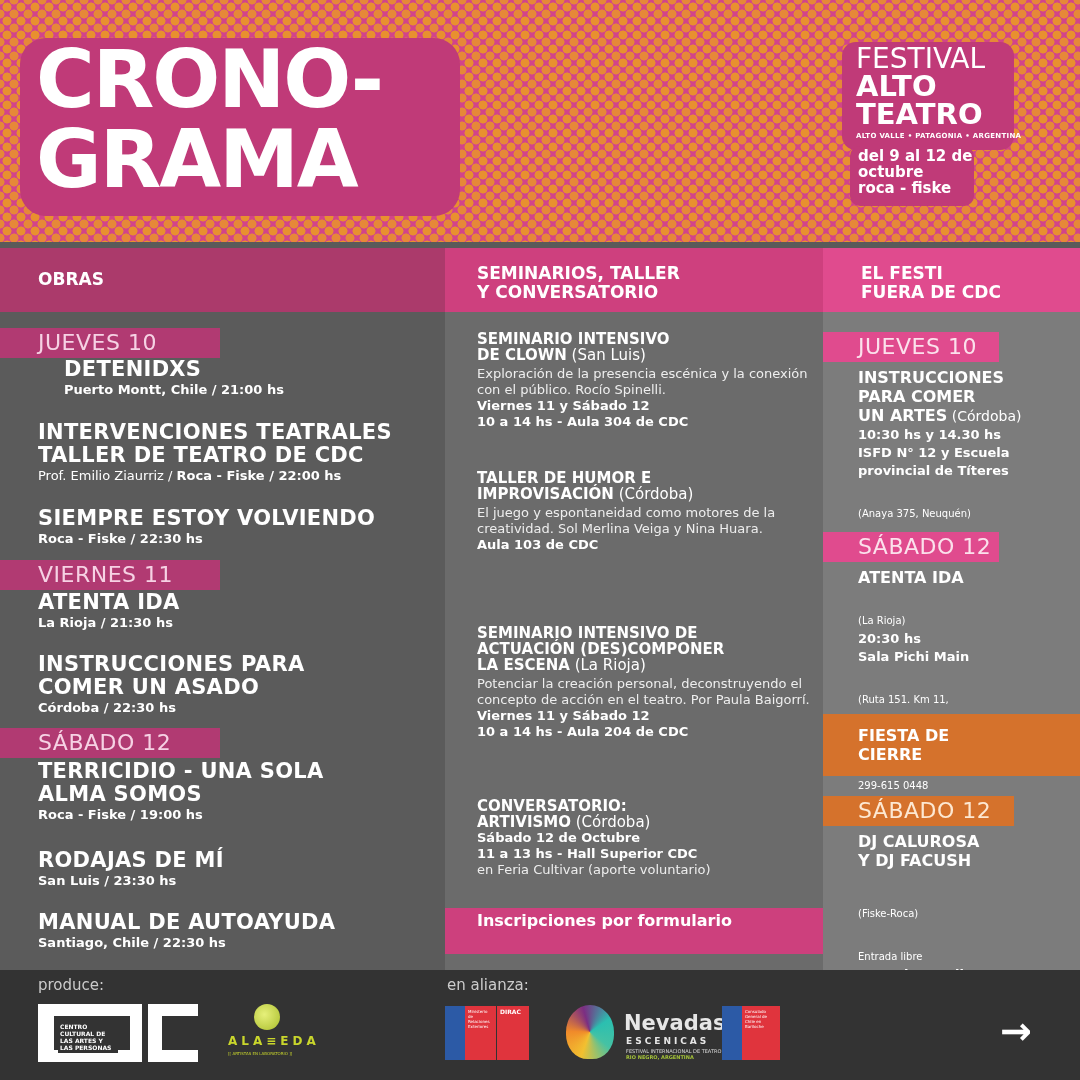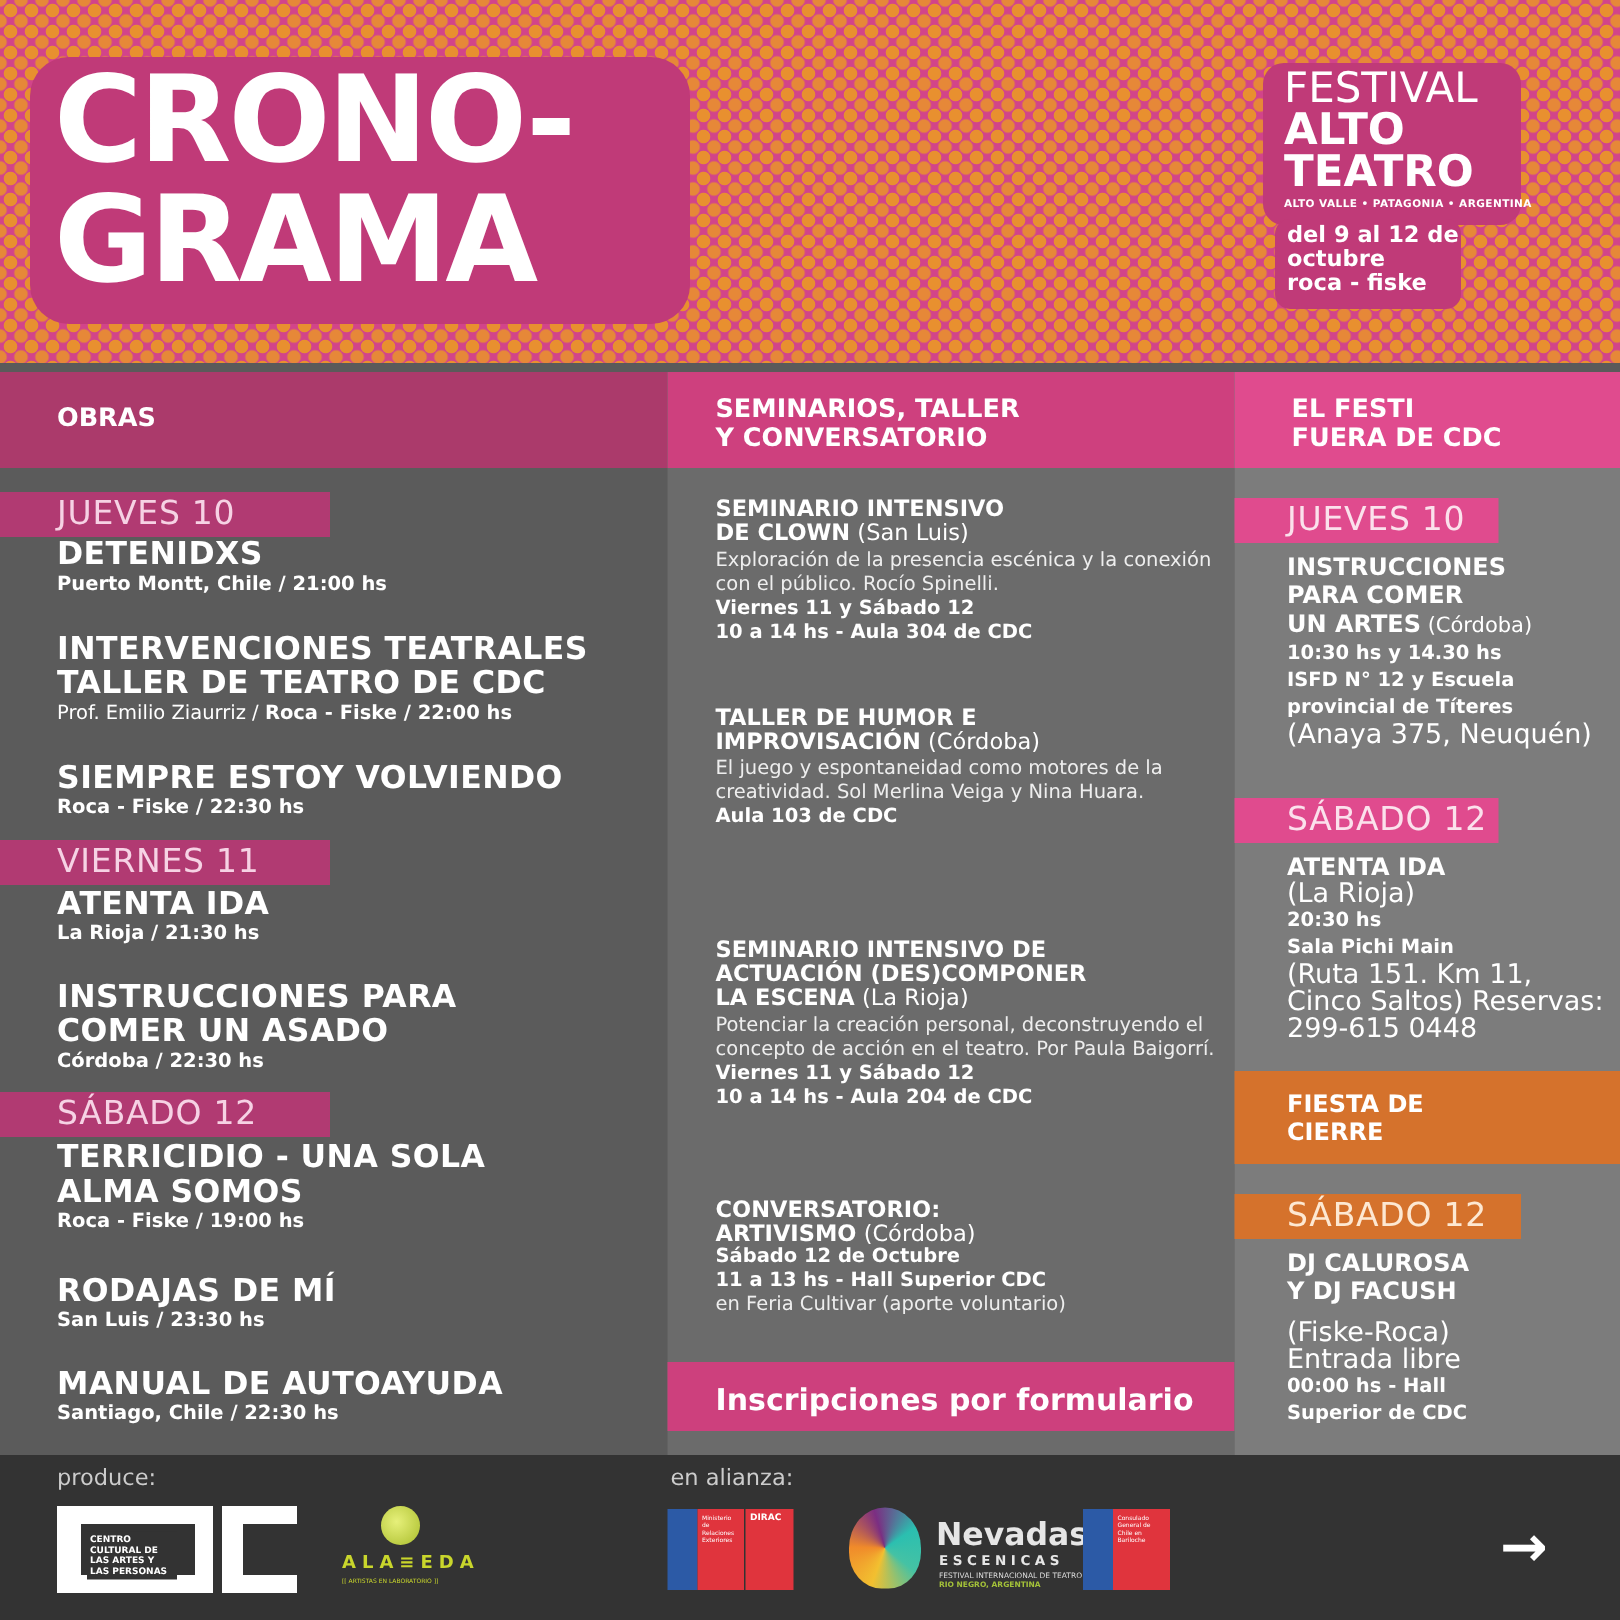--- a/index.html
+++ b/index.html
@@ -75,30 +75,30 @@
   .show .info .light { font-weight: normal; }
 
   .sem { position: absolute; left: 32px; width: 340px; }
   .sem .name { font-weight: bold; font-size: 15px; line-height: 16px; color: #fff; }
   .sem .name .place { font-weight: normal; font-size: 15px; }
   .sem .desc { font-weight: normal; font-size: 13px; line-height: 16px; color: #eeeeee; margin-top: 3px; }
   .sem .when { font-weight: bold; font-size: 13px; line-height: 16px; color: #fff; }
 
   .inscr {
     position: absolute; left: 0; top: 660px; width: 378px; height: 46px;
-    background: #cd407d; padding: 15px 0 0 32px;
-    font-weight: bold; font-size: 20px; line-height: 20px; color: #fff;
+    background: #cd407d; padding: 3px 0 0 32px;
+    font-weight: bold; font-size: 16px; line-height: 20px; color: #fff;
   }
 
   .out { position: absolute; left: 35px; width: 218px; }
   .out .name { font-weight: bold; font-size: 16px; line-height: 19px; color: #fff; }
   .out .name .place { font-weight: normal; font-size: 14px; }
   .out .l { font-size: 13px; line-height: 18px; color: #fff; }
   .out .b { font-weight: bold; }
-  .out .n { font-weight: normal; font-size: 18px; }
+  .out .n { font-weight: normal; font-size: 10px; margin-top: 25px; }
 
   .fiesta {
     position: absolute; left: 0; top: 466px; width: 257px; height: 62px;
     background: #d5722c; padding: 12px 0 0 35px;
     font-weight: bold; font-size: 16px; line-height: 19px; color: #fff;
   }
 
   .footer { position: absolute; left: 0; top: 970px; width: 1080px; height: 110px; background: #333333; }
   .footer .lbl { position: absolute; top: 6px; font-size: 15px; color: #cccccc; }
   .cdc { position: absolute; left: 38px; top: 34px; width: 160px; height: 58px; }
@@ -143,21 +143,21 @@
     <div>del 9 al 12 de</div>
     <div>octubre</div>
     <div>roca - fiske</div>
   </div>
 </div>
 
 <div class="col col1">
   <div class="col-head">OBRAS</div>
 
   <div class="day" style="top:80px;">JUEVES 10</div>
-  <div class="show" style="top:110px;">
+  <div class="show" style="top:110px;margin-left:26px;">
     <div class="name">DETENIDXS</div>
     <div class="info">Puerto Montt, Chile / 21:00 hs</div>
   </div>
   <div class="show" style="top:173px;">
     <div class="name">INTERVENCIONES TEATRALES</div>
     <div class="name">TALLER DE TEATRO DE CDC</div>
     <div class="info"><span class="light">Prof. Emilio Ziaurriz / </span><span>Roca - Fiske / 22:00 hs</span></div>
   </div>
   <div class="show" style="top:259px;">
     <div class="name">SIEMPRE ESTOY VOLVIENDO</div>

